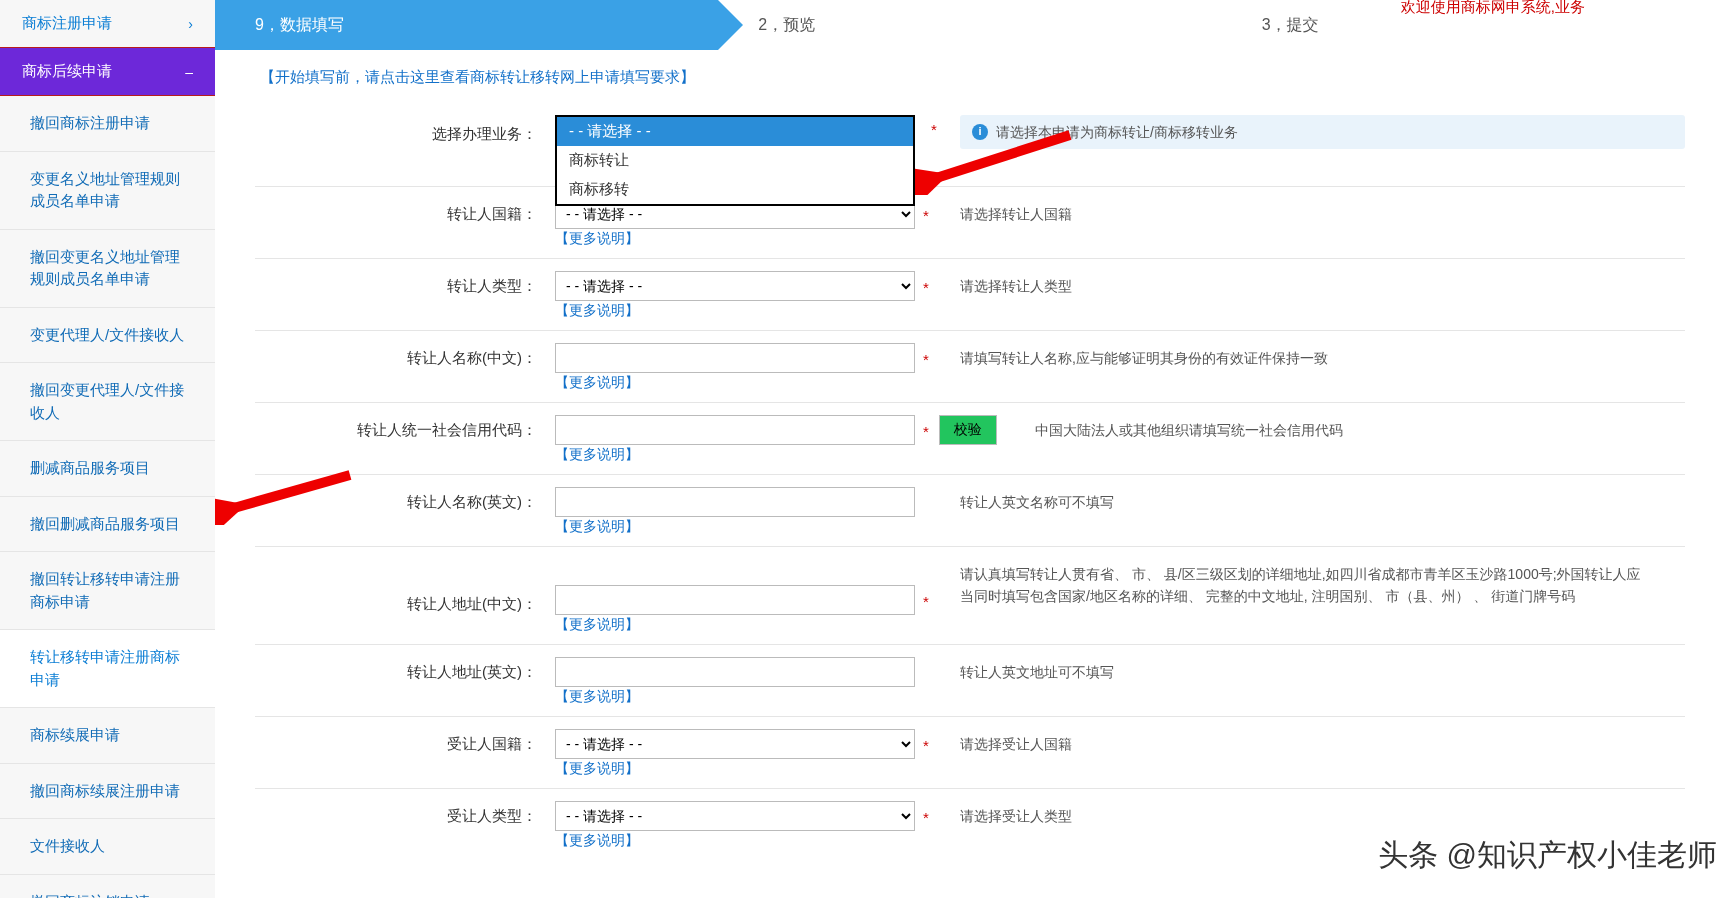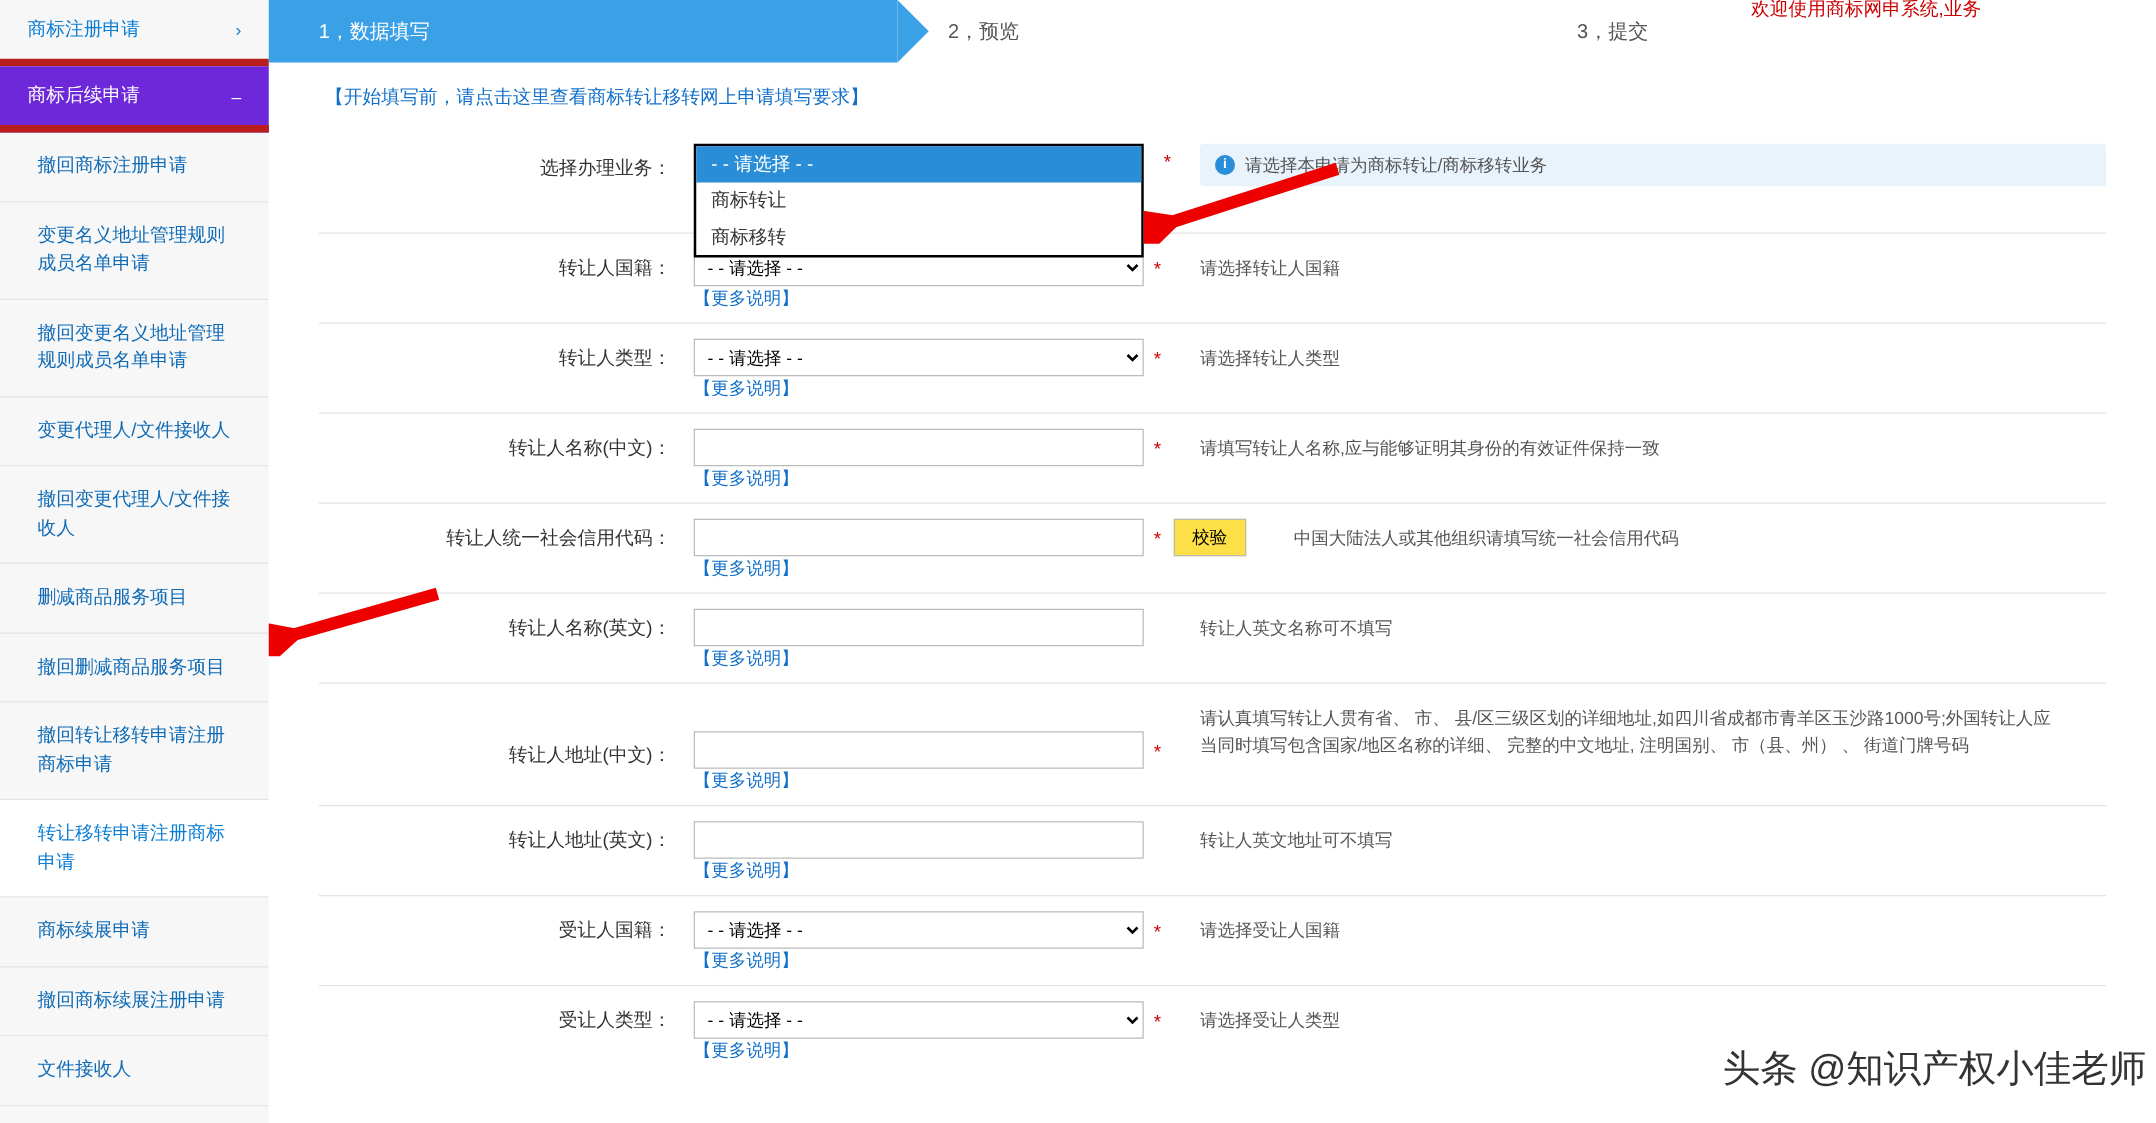--- a/index.html
+++ b/index.html
@@ -1,19 +1,19 @@
 <!DOCTYPE html>
 <html><head>
 <meta charset="utf-8">
 <style>
   * { box-sizing: border-box; margin: 0; padding: 0; }
   body { font-family: "Microsoft YaHei", Arial, sans-serif; font-size: 14px; color: #333; background: #fff; width: 1725px; }
   .layout { display: flex; }
   .sidebar { width: 215px; flex-shrink: 0; background: #f7f7f7; }
-  .nav-group { border-bottom: 6px solid #b91c1c; padding: 14px 22px; color: #0a7dd4; font-size: 15px; display:flex; align-items:center; justify-content:space-between; cursor:pointer; }
+  .nav-group { border-bottom: 1px solid #b91c1c; padding: 14px 22px; color: #0a7dd4; font-size: 15px; display:flex; align-items:center; justify-content:space-between; cursor:pointer; }
   .nav-group.active { background: #6d28d9; color:#fff; }
   .nav-item { padding: 16px 30px; border-bottom:1px solid #e5e5e5; color:#106bb6; font-size:15px; cursor:pointer; line-height:1.5; }
   .nav-item.selected { background:#fff; color:#0a7dd4; }
   .chev { font-size:14px; color:inherit; }
   .main { flex:1; padding:0 0 30px 0; }
   .steps-row { display:flex; align-items:center; margin-top:0; }
   .steps-label { width:210px; padding:14px 0 14px 45px; font-size:16px; color:#333; }
   .step { flex:1; height:50px; display:flex; align-items:center; padding-left:40px; font-size:16px; color:#555; position:relative; }
   .step.active { background:#3aa1e6; color:#fff; }
   .step::after { content:""; position:absolute; right:-25px; top:0; width:0; height:0; border-top:25px solid transparent; border-bottom:25px solid transparent; border-left:25px solid #fff; z-index:1; }
@@ -25,21 +25,21 @@
   .form-wrap { margin:0 40px; }
   .form-row { display:flex; align-items:flex-start; border-bottom:1px solid #e5e5e5; padding:8px 0 10px 0; min-height:56px; }
   .form-label { width:300px; text-align:right; padding:10px 18px 0 0; font-size:15px; color:#333; }
   .form-control { width:405px; padding-top:4px; }
   .form-control select, .form-control input[type=text] { width:360px; height:30px; border:1px solid #bbb; font-size:14px; padding:2px 6px; background:#fff; }
   .star { color:#c00; margin-left:8px; font-size:15px; display:inline-block; vertical-align:middle; }
   .more-link { display:block; margin-top:1px; color:#1270c9; font-size:14px; cursor:pointer; }
   .hint { flex:1; padding:8px 40px 0 0; font-size:14px; color:#555; line-height:1.6; }
   .hint.info { background:#e9f3fb; padding:6px 12px; border-radius:3px; display:flex; align-items:center; gap:8px; }
   .info-icon { width:16px; height:16px; border-radius:50%; background:#2a8dd8; color:#fff; font-size:11px; display:inline-flex; align-items:center; justify-content:center; font-weight:bold; }
-  .btn-verify { height:30px; padding:0 14px; border:1px solid #bbb; background:#fde047; margin-left:6px; cursor:pointer; font-size:14px; vertical-align:top; }
+  .btn-verify { height:30px; padding:0 14px; border:1px solid #bbb; background:#22c55e; margin-left:6px; cursor:pointer; font-size:14px; vertical-align:top; }
   
   .dropdown-wrap { position:relative; }
   .dropdown-box { position:absolute; top:0; left:0; width:360px; border:2px solid #000; background:#fff; z-index:10; }
   .dd-opt { padding:5px 12px; font-size:15px; cursor:pointer; }
   .dd-opt.sel { background:#2a8dd8; color:#fff; }
   
   .arrow { position:absolute; z-index:50; pointer-events:none; }
   .arrow svg { display:block; }
   .watermark { position:fixed; right:8px; bottom:22px; font-size:30px; color:#333; font-weight:300; white-space:nowrap; z-index:100; }
 </style>
@@ -68,21 +68,21 @@
     <div class="nav-item">商标续展申请</div>
     <div class="nav-item">撤回商标续展注册申请</div>
     <div class="nav-item">文件接收人</div>
     <div class="nav-item">撤回商标注销申请</div>
   </div>
 
   <div class="main" style="position:relative;">
     <div class="welcome" style="position:absolute; right:140px; top:-2px;">欢迎使用商标网申系统,业务</div>
     <div class="steps-row">
       <div class="step active">
-          <span class="inner">1，数据填写</span>
+          <span class="inner">9，数据填写</span>
         </div>
       <div class="step">
           <span class="inner">2，预览</span>
         </div>
       <div class="step">
           <span class="inner">3，提交</span>
         </div>
     </div>
 
     <div class="link-row">

